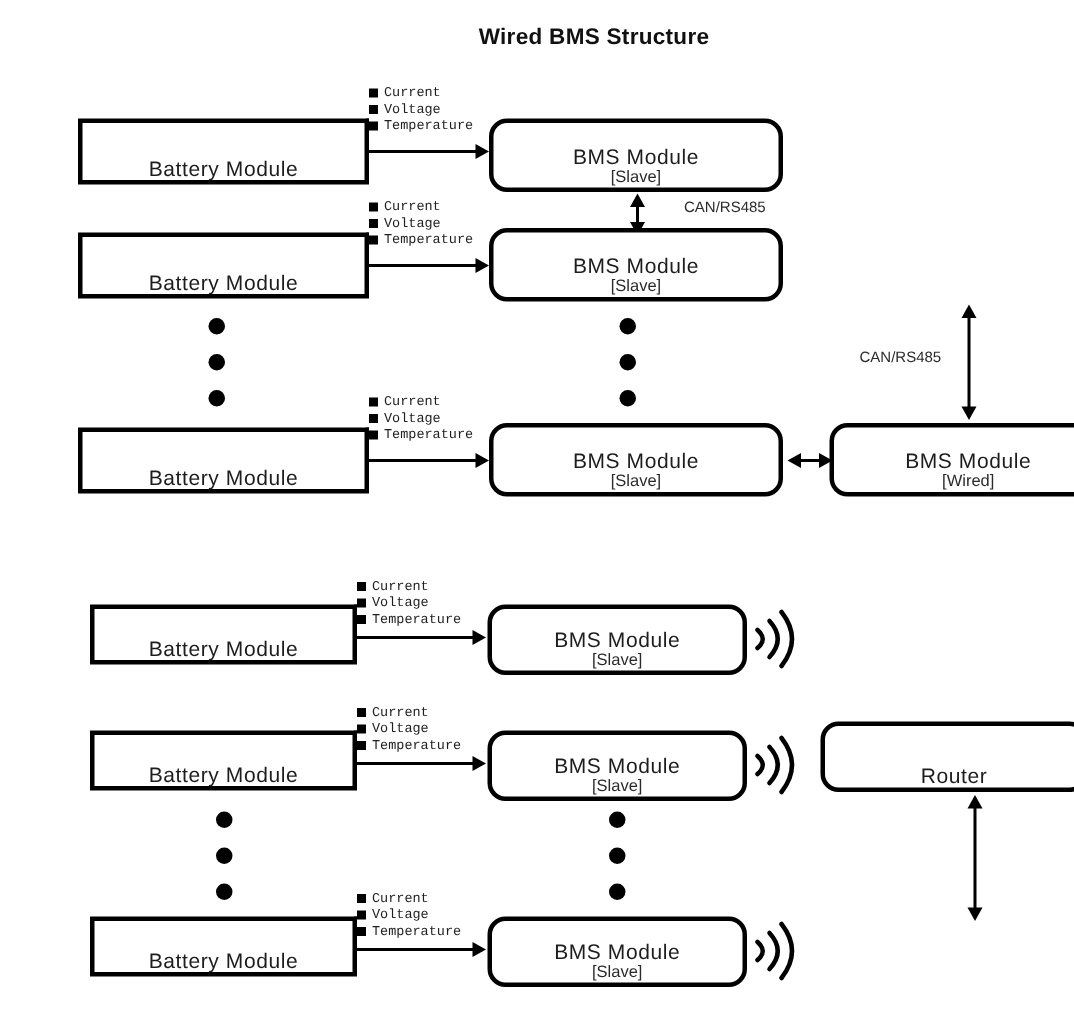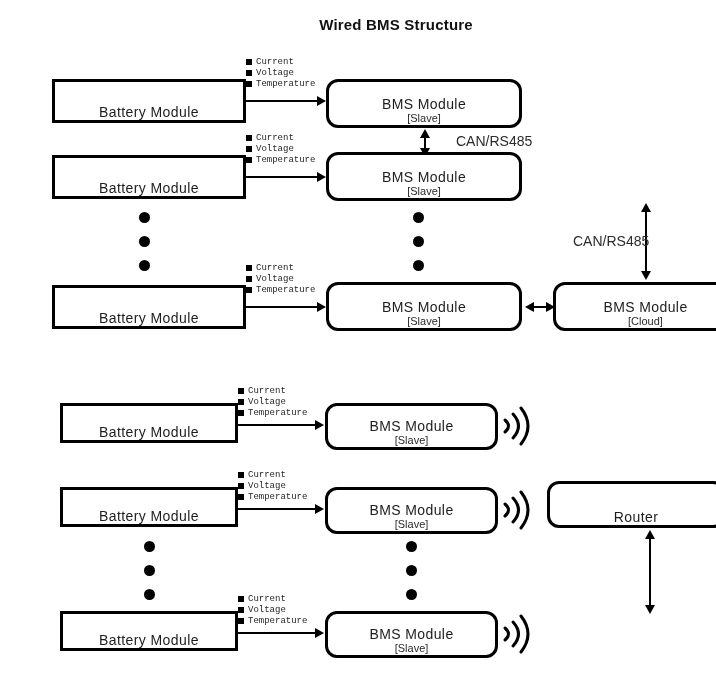--- a/index.html
+++ b/index.html
@@ -52,21 +52,21 @@
     position:absolute;width:0;height:0;
     border-left:5px solid transparent;border-right:5px solid transparent;
     border-bottom:9px solid #000;
   }
   .arrow-d{
     position:absolute;width:0;height:0;
     border-left:5px solid transparent;border-right:5px solid transparent;
     border-top:9px solid #000;
   }
 
-  .bus-label{position:absolute;font-size:14px;color:#2b2b2b;white-space:nowrap;}
+  .bus-label{position:absolute;font-size:10px;color:#2b2b2b;white-space:nowrap;}
 
   .dots{position:absolute;display:flex;flex-direction:column;align-items:center;}
   .dots i{display:block;width:11px;height:11px;border-radius:50%;background:#000;margin-bottom:13px;}
   .dots i:last-child{margin-bottom:0;}
 
   .wifi{position:absolute;width:34px;height:44px;}
   .cloudwrap{position:absolute;}
   .cloudlabel{
     position:absolute;width:100%;text-align:center;
     font-size:14px;color:#1d1d1d;letter-spacing:.3px;
@@ -175,21 +175,21 @@
     <span class="t1">BMS Module</span>
     <span class="t2">[Slave]</span>
   </div>
 
   <div class="arrow-l" style="left:487px;top:302px;"></div>
   <div class="hline" style="left:495px;top:306px;width:16px;"></div>
   <div class="arrow-r" style="left:508px;top:302px;"></div>
 
   <div class="box rnd" style="left:515px;top:282px;width:185px;height:49px;">
     <span class="t1">BMS Module</span>
-    <span class="t2">[Cloud]</span>
+    <span class="t2">[Wired]</span>
   </div>
 
 
   <div class="box sq" style="left:22px;top:403px;width:178px;height:40px;">
     <span class="t1">Battery Module</span>
   </div>
   <div class="sensors" style="left:200px;top:386px;">
     <div class="srow">
       <span class="sq-bullet"></span>
       <span class="slab">Current</span>

